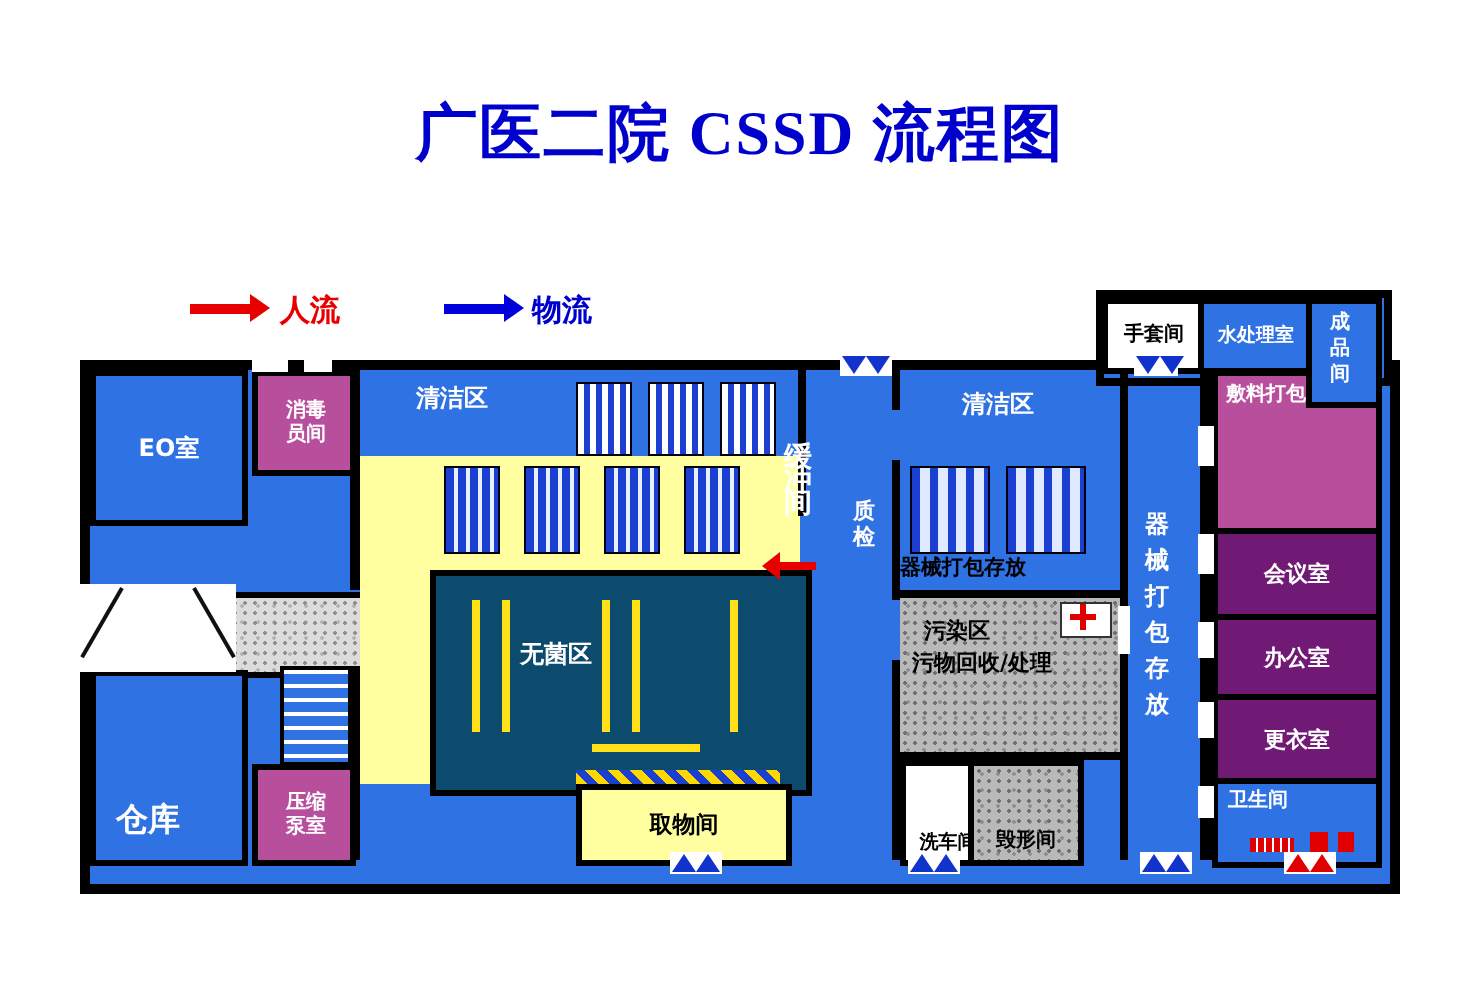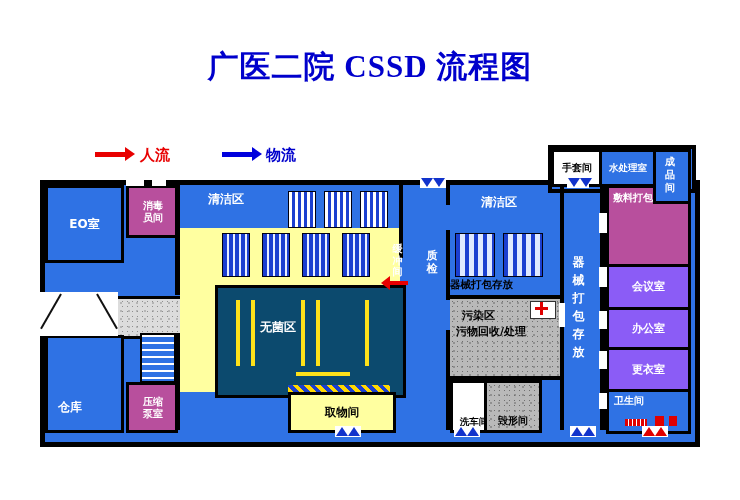--- a/index.html
+++ b/index.html
@@ -13,21 +13,21 @@
   .arrow{position:absolute;width:30px;height:5px;background:currentColor}
   .arrow::after{content:"";position:absolute;right:-10px;top:-5px;width:0;height:0;
     border-left:10px solid currentColor;border-top:7px solid transparent;border-bottom:7px solid transparent}
   .arrow.red{color:#e80000}.arrow.blue{color:#0000dd}
 
   .plan{position:absolute;left:40px;top:145px;width:650px;height:292px}
   .plan *{position:absolute}
   .bg-main{background:#2f72e4;border:5px solid #000}
   .bg-annex{background:#2f72e4;border:4px solid #000}
   .room{border:3px solid #000;background:#2f72e4}
-  .mg{background:#b84f9d}.pk{background:#8b5cf6}.wh{background:#fff}
+  .mg{background:#b84f9d}.pk{background:#701a75}.wh{background:#fff}
   .gr{background:#0c4a6e}
   .zone-y{background:#ffffa0}
   .w{background:#000}
   .gap{background:#fff;z-index:6}
   .speckle{background-color:#dcdcdc;border-top:3px solid #000;border-bottom:3px solid #000;
     background-image:radial-gradient(#8f8f8f .9px,transparent 1px),radial-gradient(#b5b5b5 .8px,transparent .9px);
     background-size:5px 5px,8px 8px}
   .speckle-d{background-color:#b9b9b9;
     background-image:radial-gradient(#6f6f6f .9px,transparent 1px),radial-gradient(#909090 .8px,transparent .9px);
     background-size:5px 5px,8px 8px}
@@ -92,21 +92,21 @@
 
   <div class="room" style="left:5px;top:40px;width:73px;height:72px">
     <span class="lbl c" style="font-size:12px">EO室</span>
   </div>
   <div class="room mg" style="left:86px;top:40px;width:46px;height:47px">
     <span class="lbl cw" style="width:22px;font-size:10px">消毒员间</span>
   </div>
   <div class="speckle" style="left:5px;top:151px;width:135px;height:37px"></div>
   <div class="entrance" style="left:0;top:147px;width:78px;height:44px"></div>
   <div class="room" style="left:5px;top:190px;width:73px;height:92px">
-    <span class="lbl" style="left:10px;top:62px;font-size:12px">仓库</span>
+    <span class="lbl" style="left:10px;top:62px;font-size:16px">仓库</span>
   </div>
   <div class="stairs" style="left:100px;top:188px;width:32px;height:46px"></div>
   <div class="room mg" style="left:86px;top:237px;width:46px;height:45px">
     <span class="lbl cw" style="width:22px;font-size:10px">压缩泵室</span>
   </div>
   <div class="w" style="left:135px;top:40px;width:5px;height:110px"></div>
   <div class="w" style="left:135px;top:188px;width:5px;height:97px"></div>
 
   <span class="lbl" style="left:168px;top:47px;font-size:12px">清洁区</span>
   <div class="zone-y" style="left:140px;top:83px;width:220px;height:57px"></div>
@@ -123,21 +123,21 @@
   <div class="room gr" style="left:175px;top:140px;width:185px;height:107px">
     <span class="lbl" style="left:42px;top:32px;font-size:12px">无菌区</span>
     <span class="shv" style="left:18px;top:12px;width:4px;height:66px"></span>
     <span class="shv" style="left:33px;top:12px;width:4px;height:66px"></span>
     <span class="shv" style="left:83px;top:12px;width:4px;height:66px"></span>
     <span class="shv" style="left:98px;top:12px;width:4px;height:66px"></span>
     <span class="shv" style="left:147px;top:12px;width:4px;height:66px"></span>
     <span class="shv" style="left:78px;top:84px;width:54px;height:4px"></span>
   </div>
 
-  <span class="lbl st" style="left:352px;top:98px;width:11px;line-height:11.5px;font-size:10px">缓冲间</span>
+  <span class="lbl st" style="left:352px;top:79px;width:11px;line-height:11.5px;font-size:14px">缓冲间</span>
   <span class="lbl st" style="left:386px;top:104px;width:12px;line-height:13px;font-size:11px">质检</span>
   <span class="arrow-l" style="left:350px;top:136px"></span>
 
   <div class="hatch" style="left:248px;top:240px;width:102px;height:7px"></div>
   <div class="room zone-y" style="left:248px;top:247px;width:102px;height:35px">
     <span class="lbl c blk" style="font-size:11.5px">取物间</span>
   </div>
 
   <div class="w" style="left:406px;top:40px;width:4px;height:20px"></div>
   <div class="w" style="left:406px;top:85px;width:4px;height:70px"></div>

